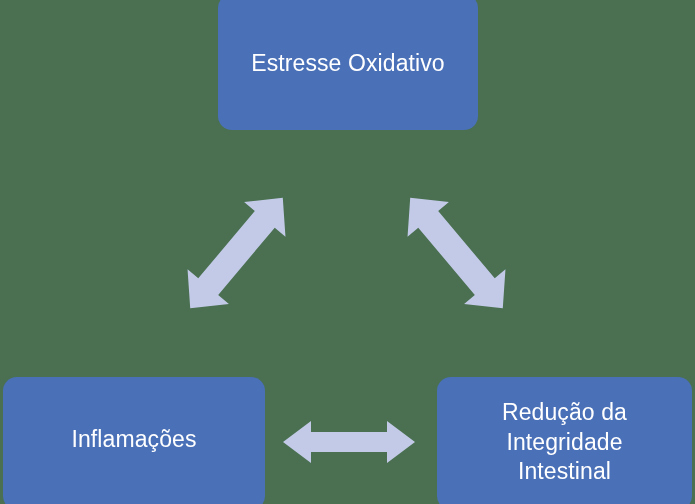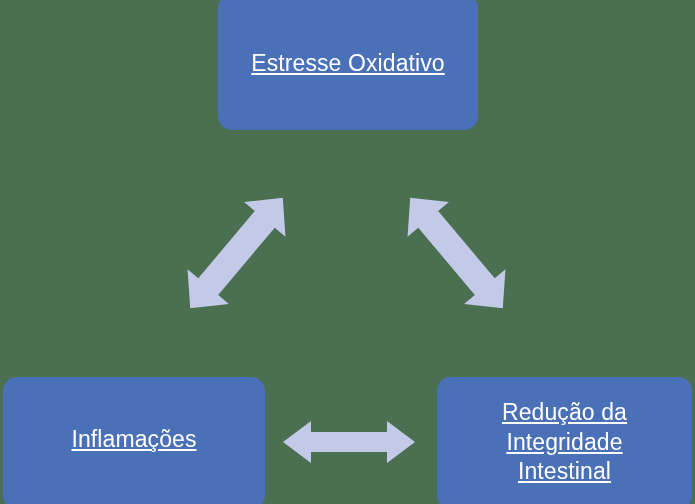--- a/index.html
+++ b/index.html
@@ -52,21 +52,20 @@
   #node-intestinal-integrity {
     left: 437px;
     top: 377px;
     width: 255px;
     height: 133px;
     padding-bottom: 8px;
   }
   .node-label {
     display: block;
     white-space: pre-line;
-    text-decoration: underline;
   }
   .arrow-layer {
     position: absolute;
     left: 0;
     top: 0;
     width: 695px;
     height: 504px;
     pointer-events: none;
   }
   .arrow-shape {

